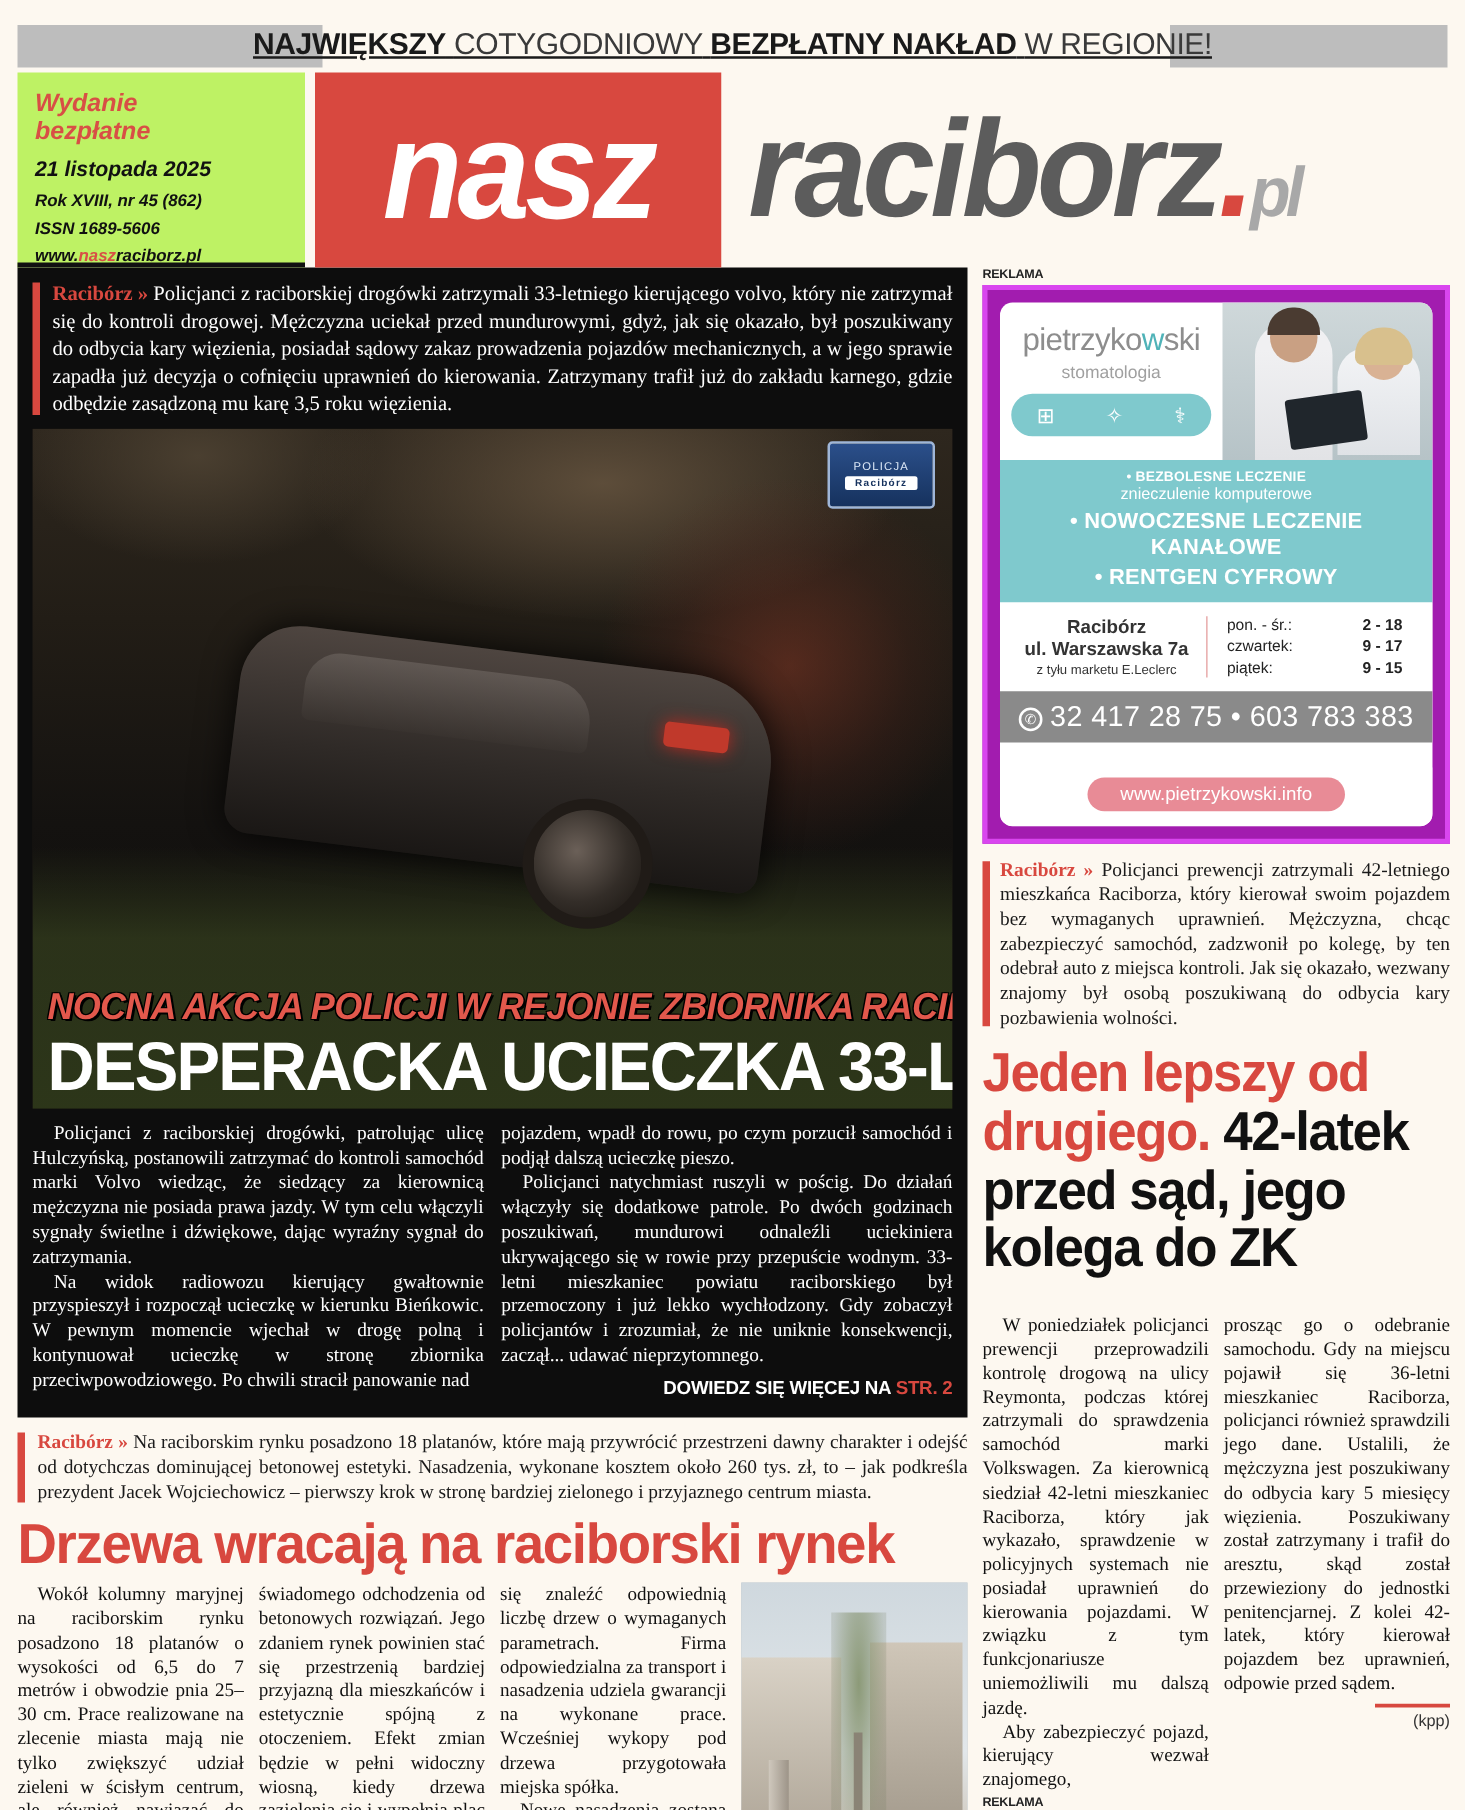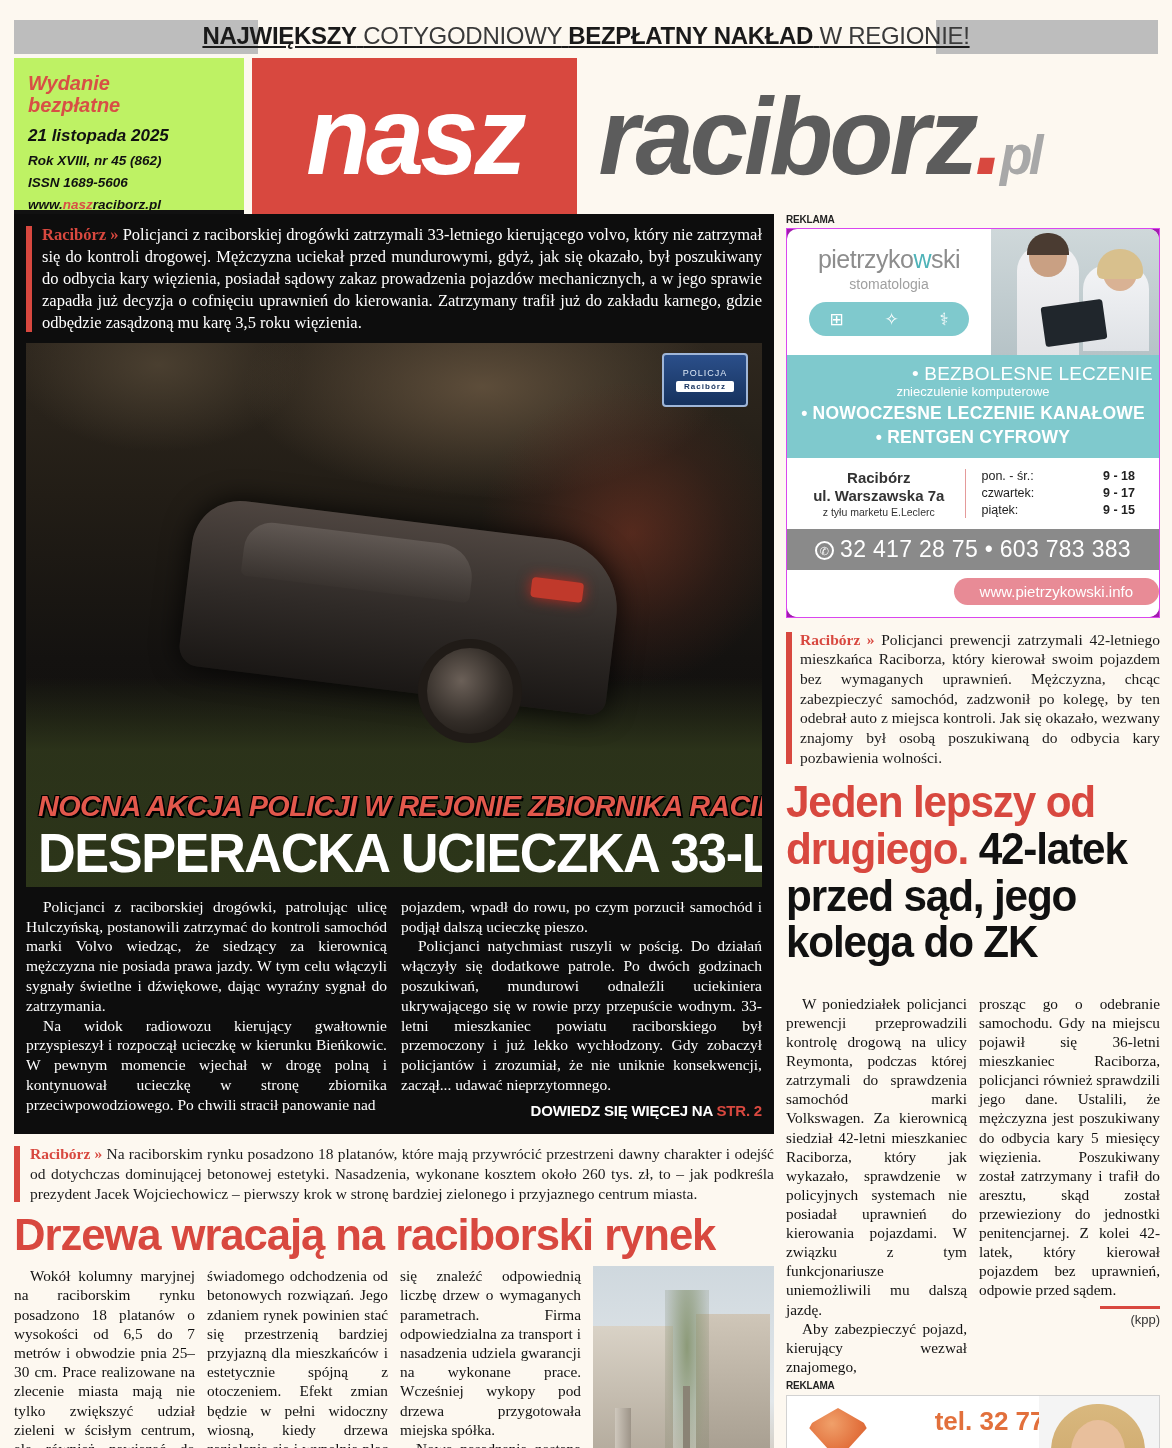--- a/index.html
+++ b/index.html
@@ -179,21 +179,21 @@
   .story2 .photo .tree { position: absolute; left: 72px; top: 24px; width: 44px; height: 190px; background: radial-gradient(ellipse at 50% 30%, #8c9a78 0%, rgba(110,120,90,.2) 70%); }
   .story2 .photo .trunk { position: absolute; left: 90px; top: 120px; width: 7px; height: 110px; background: #8a8375; }
   .story2 .photo .ground { position: absolute; left: 0; right: 0; bottom: 0; height: 118px; background: linear-gradient(180deg,#b8b2a6 0%, #9e968a 40%, #8d867b 100%); }
   .story2 .photo .column { position: absolute; left: 22px; bottom: 62px; width: 16px; height: 96px; background: linear-gradient(90deg,#cfc8bd,#9d9488); }
 
   
   .reklama {
     font-family: "Liberation Sans", sans-serif; font-weight: 700;
     font-size: 10px; color: #222; letter-spacing: -.2px; margin-bottom: 3px;
   }
-  .ad1 { border: 1px solid #d946ef; background: #a21caf; }
+  .ad1 { border: 4px solid #d946ef; background: #a21caf; padding: 10px; }
   .ad1-inner { background: #fff; border-radius: 10px; overflow: hidden; }
   .ad1-top { display: flex; }
   .ad1-logo { flex: 1; padding: 16px 8px 10px 8px; text-align: center; }
   .ad1-logo .brand {
     font-family: "Liberation Sans", sans-serif; font-size: 25px; color: #8d8d8d; letter-spacing: -.5px;
   }
   .ad1-logo .brand .w { color: #4fb3b8; }
   .ad1-logo .sub { font-family: "Liberation Sans", sans-serif; font-size: 14px; color: #a0a0a0; margin-top: 2px; }
   .ad1-icons {
     margin: 10px auto 0 auto; width: 160px; height: 34px; background: #7fc9cd; border-radius: 17px;
@@ -207,38 +207,38 @@
   .ad1-photo .head1 { position: absolute; left: 38px; top: 8px; width: 38px; height: 40px; border-radius: 50%; background: #c9a083; }
   .ad1-photo .hair1 { position: absolute; left: 36px; top: 4px; width: 42px; height: 22px; border-radius: 20px 20px 0 0; background: #4a3b31; }
   .ad1-photo .patient { position: absolute; right: 10px; top: 36px; width: 66px; height: 86px; background: linear-gradient(180deg,#f3f4f6,#dfe2e6); border-radius: 24px 24px 0 0; }
   .ad1-photo .head2 { position: absolute; right: 22px; top: 26px; width: 34px; height: 36px; border-radius: 50%; background: #d9b294; }
   .ad1-photo .hair2 { position: absolute; right: 16px; top: 20px; width: 46px; height: 30px; border-radius: 22px 22px 6px 6px; background: #d8c08d; }
   .ad1-photo .xray { position: absolute; left: 52px; bottom: 12px; width: 62px; height: 40px; background: #20262c; border-radius: 3px; transform: rotate(-8deg); }
   .ad1-bullets {
     background: #7fc9cd; color: #fff; text-align: center; padding: 8px 6px 10px 6px;
     font-family: "Liberation Sans", sans-serif;
   }
-  .ad1-bullets .b1 { font-size: 19px; font-weight: 400; letter-spacing: .2px; text-align: right; }
+  .ad1-bullets .b1 { font-size: 11px; font-weight: 700; letter-spacing: .2px; }
   .ad1-bullets .b1s { font-size: 13px; font-weight: 400; margin-top: -1px; }
   .ad1-bullets .b2 { font-size: 17.5px; font-weight: 700; margin-top: 4px; letter-spacing: .2px; }
   .ad1-bullets .b3 { font-size: 17.5px; font-weight: 700; margin-top: 3px; letter-spacing: .2px; }
   .ad1-contact { display: flex; background: #fff; padding: 10px 6px; align-items: center; }
   .ad1-addr { flex: 1; text-align: center; font-family: "Liberation Sans", sans-serif; color: #333; border-right: 1px solid #e49a9a; }
   .ad1-addr .a1 { font-size: 15px; font-weight: 700; }
   .ad1-addr .a2 { font-size: 15px; font-weight: 700; margin-top: 1px; }
   .ad1-addr .a3 { font-size: 10.5px; margin-top: 2px; }
   .ad1-hours { flex: 1; padding-left: 16px; font-family: "Liberation Sans", sans-serif; font-size: 12.5px; color: #222; }
   .ad1-hours .row { display: flex; justify-content: space-between; padding-right: 18px; line-height: 1.35; }
   .ad1-hours .row b { font-weight: 700; }
   .ad1-phone {
     background: #8a8a8a; color: #fff; text-align: center; padding: 7px 0;
     font-family: "Liberation Sans", sans-serif; font-size: 23px; letter-spacing: .3px;
   }
   .ad1-phone .ic { display: inline-block; width: 19px; height: 19px; border: 2px solid #fff; border-radius: 50%; font-size: 11px; line-height: 16px; margin-right: 6px; vertical-align: 2px; }
-  .ad1-www { background: #fff; text-align: right; padding: 8px 0 12px 0; }
+  .ad1-www { background: #fff; text-align: center; padding: 8px 0 12px 0; margin-top: 20px; }
   .ad1-www span {
     display: inline-block; background: #e88b96; color: #fff; border-radius: 16px;
     padding: 5px 26px; font-family: "Liberation Sans", sans-serif; font-size: 15px;
   }
 
   .story3 { margin-top: 12px; }
   .story3 .intro {
     position: relative; padding-left: 14px; color: #1a1a1a;
     font-size: 15.5px; line-height: 1.27; text-align: justify;
   }
@@ -422,21 +422,21 @@
         </div>
         <div class="ad1-contact">
           <div class="ad1-addr">
             <div class="a1">Racibórz</div>
             <div class="a2">ul. Warszawska 7a</div>
             <div class="a3">z tyłu marketu E.Leclerc</div>
           </div>
           <div class="ad1-hours">
             <div class="row">
                 <span>pon. - śr.:</span>
-                <b>9 - 18</b>
+                <b>2 - 18</b>
               </div>
             <div class="row">
                 <span>czwartek:</span>
                 <b>9 - 17</b>
               </div>
             <div class="row">
                 <span>piątek:</span>
                 <b>9 - 15</b>
               </div>
           </div>

